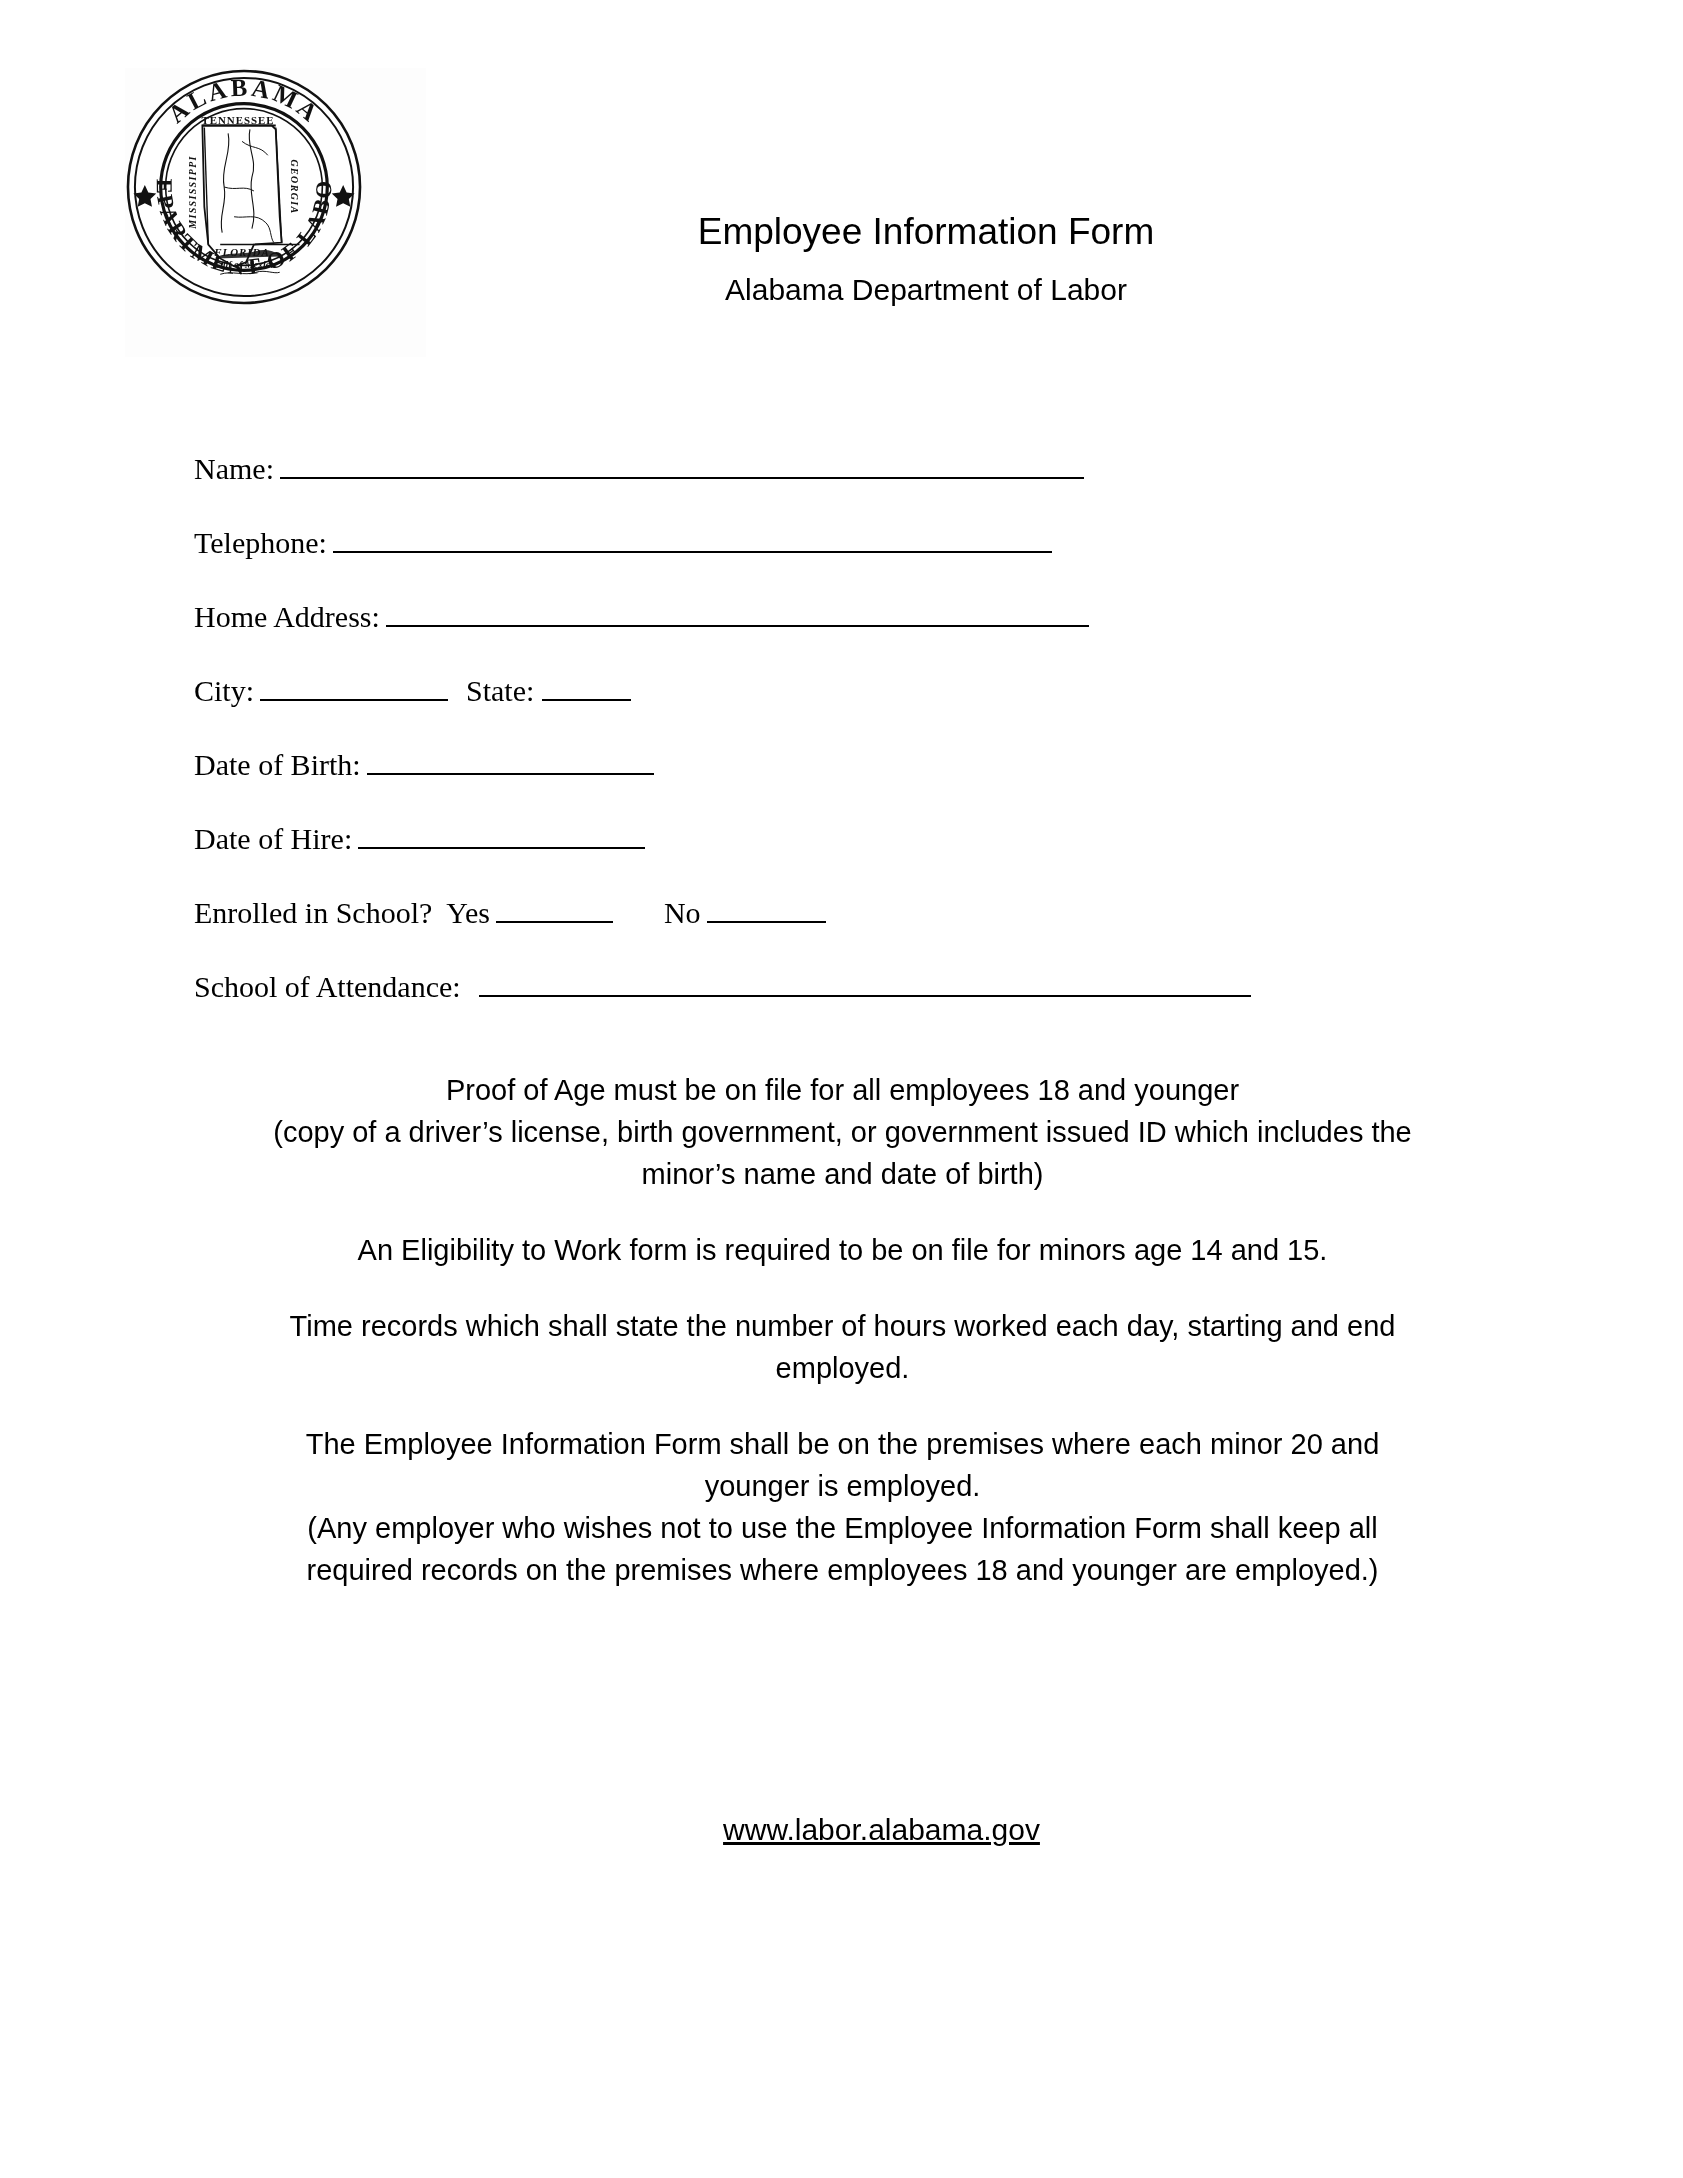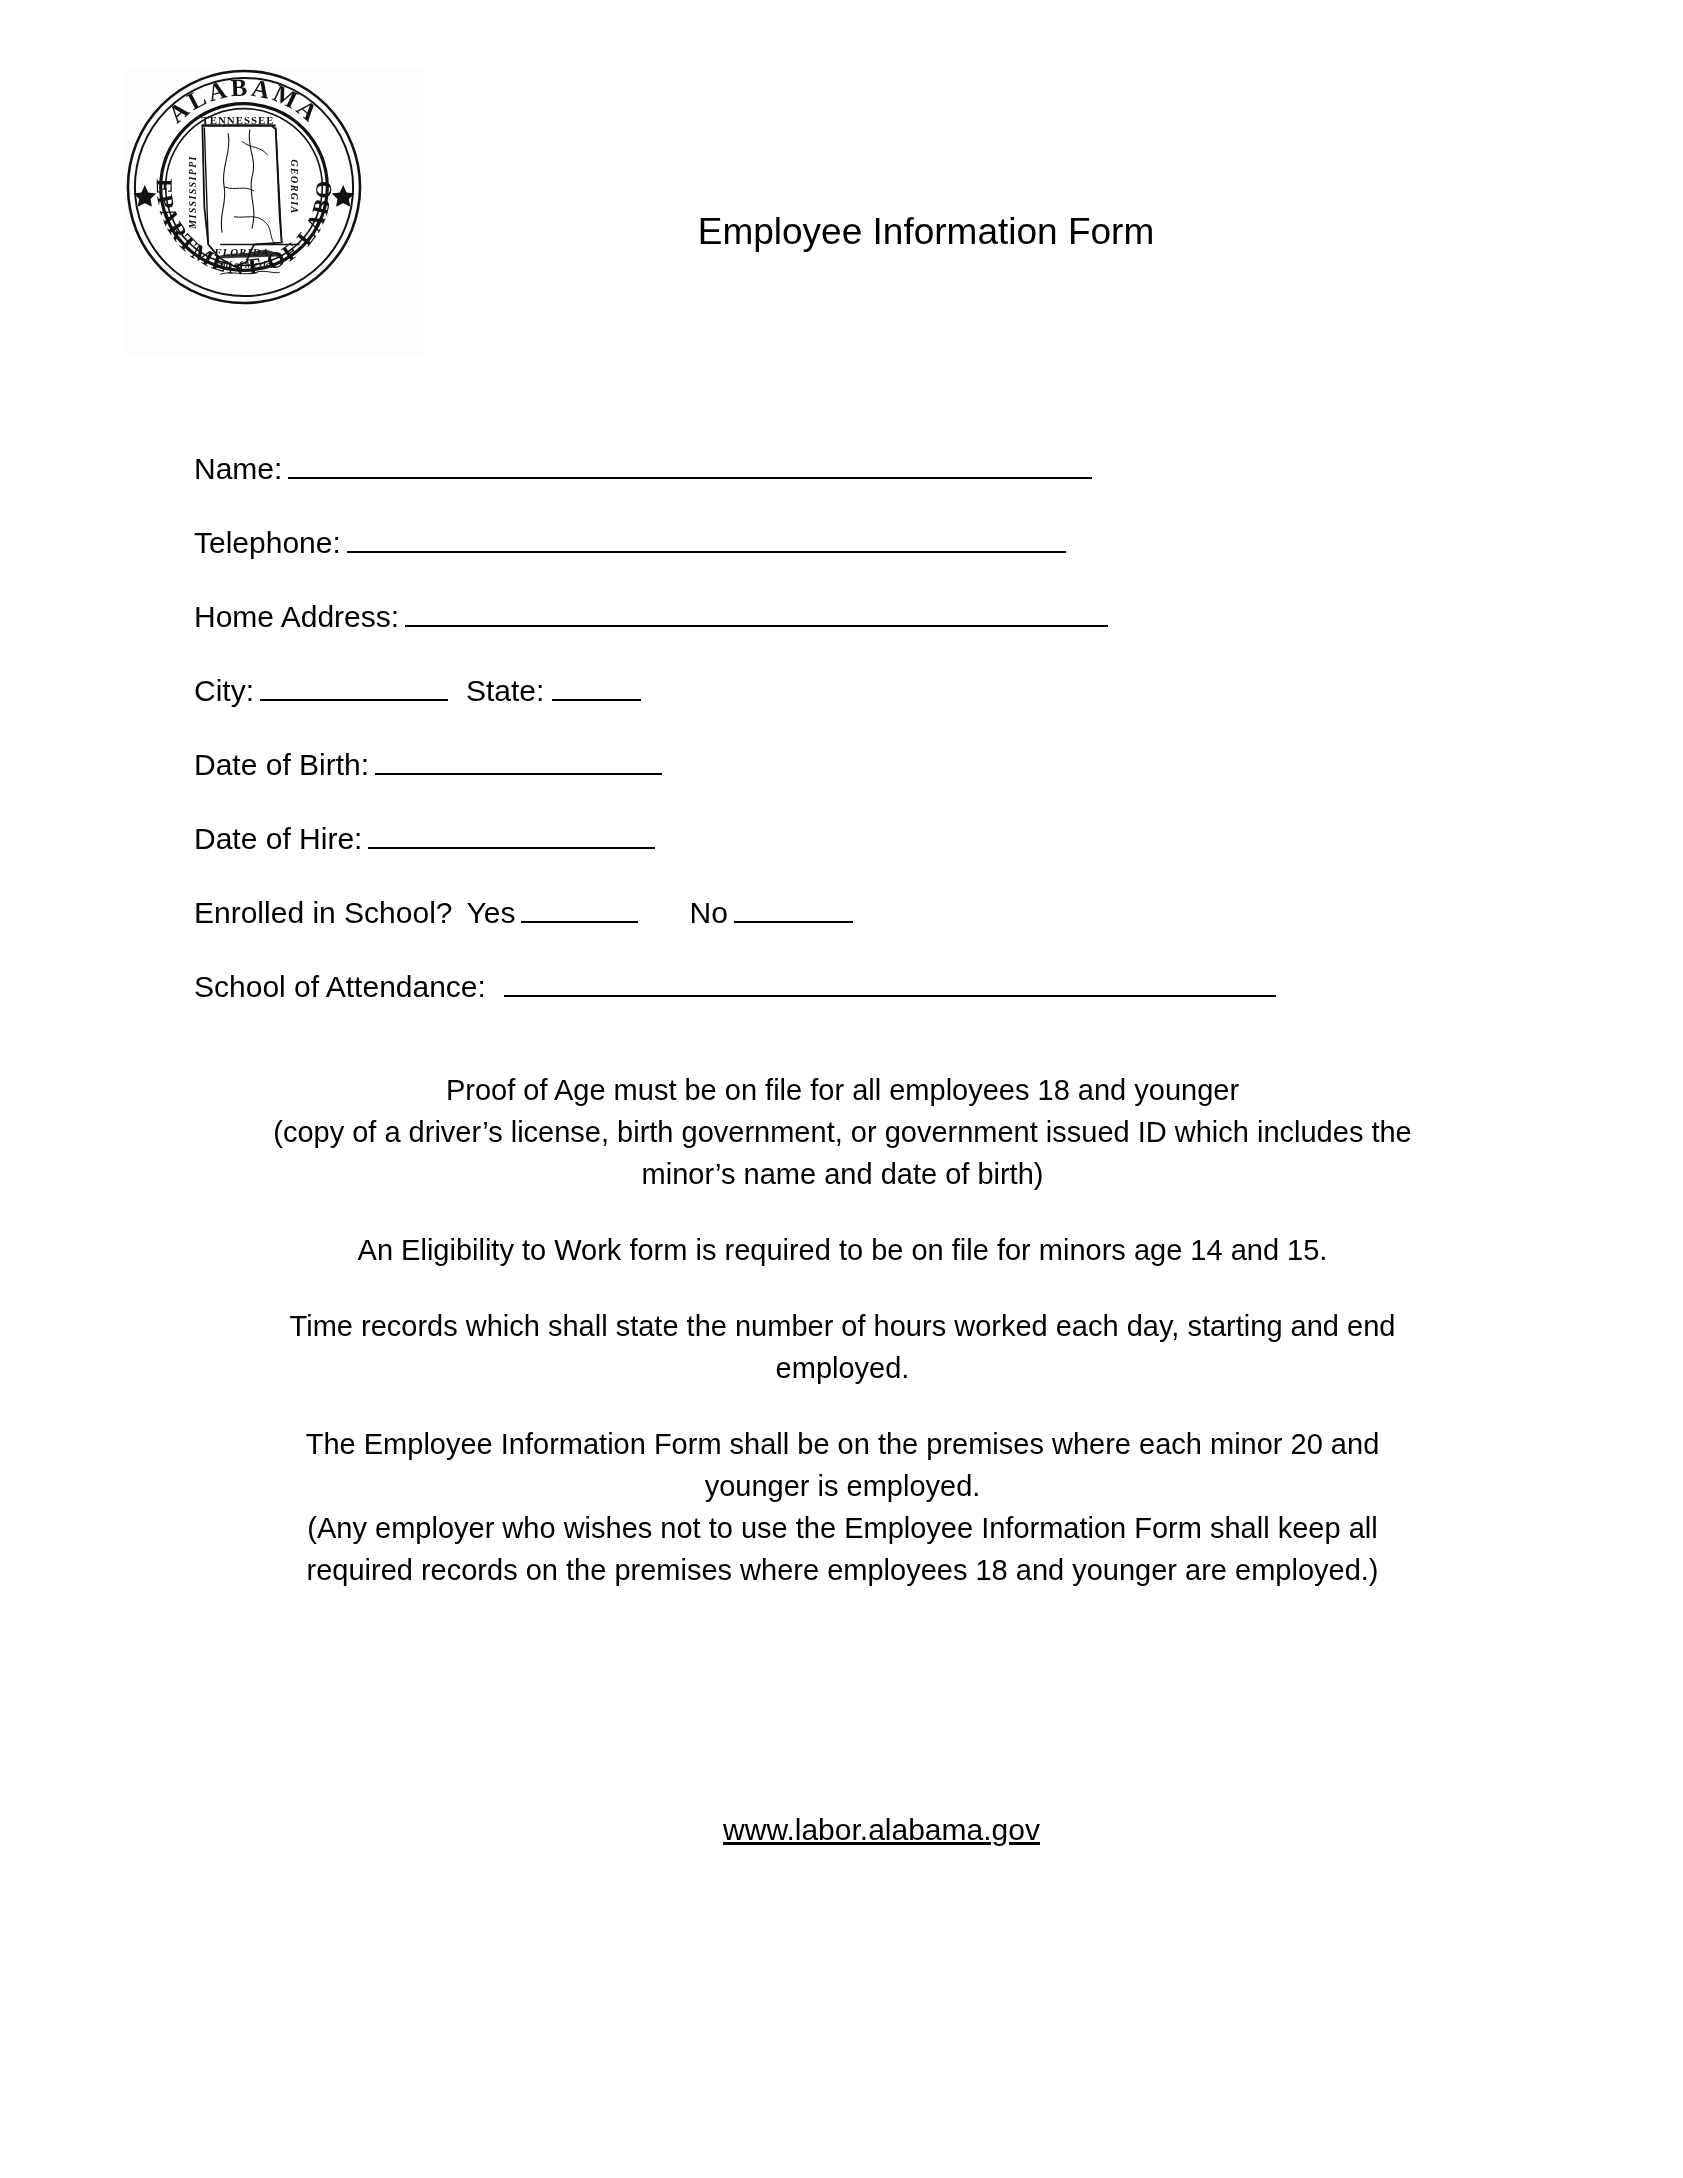--- a/index.html
+++ b/index.html
@@ -84,20 +84,21 @@
     font-size: 30px;
     line-height: 38px;
     height: 38px;
     margin-bottom: 36px;
     white-space: nowrap;
     display: block;
   }
   .field-label {
     display: inline-block;
     vertical-align: baseline;
+    font-family: Liberation Serif, serif;
   }
   .rule {
     display: inline-block;
     vertical-align: baseline;
     border-bottom: 2px solid #000;
     height: 26px;
     margin-left: 6px;
     margin-right: 0px;
   }
   .rule-name     { width: 804px; }
@@ -195,20 +196,21 @@
         <path d="M 110,150 C 122,152 132,146 142,156 C 148,162 146,170 150,176" fill="none" stroke="#111" stroke-width="1"></path>
 
         <path d="M 92,192 C 104,186 118,190 132,186 C 142,183 150,186 156,190" fill="#111" stroke="#111" stroke-width="2.4" opacity="0.85"></path>
         <text x="120" y="202" font-family="'Liberation Serif', serif" font-size="10" font-style="italic" font-weight="700" fill="#111" text-anchor="middle">Gulf of Mexico</text>
         <path d="M 96,208 C 108,204 120,210 132,206 C 142,203 150,208 156,206" fill="none" stroke="#111" stroke-width="1"></path>
       </svg>
     </div>
 
     <div class="title-block">
       <div class="form-title">Employee Information Form</div>
+      <div class="form-subtitle">Alabama Department of Labor</div>
     </div>
   </div>
 
   <div class="fields">
 
     <div class="field-row">
       <span class="field-label">Name:</span><span class="rule rule-name"></span>
     </div>
 
     <div class="field-row">

